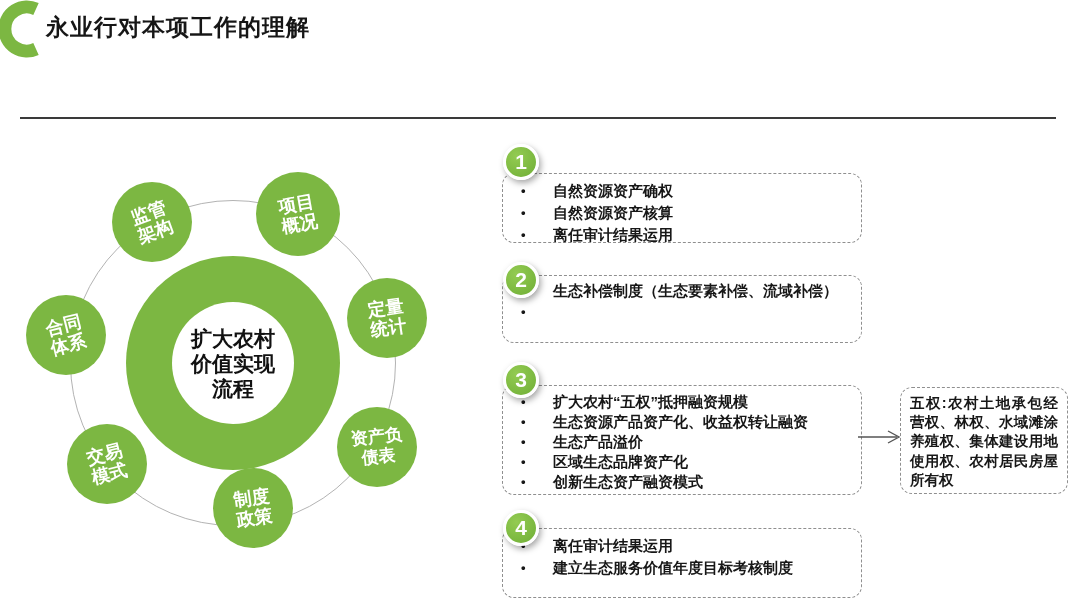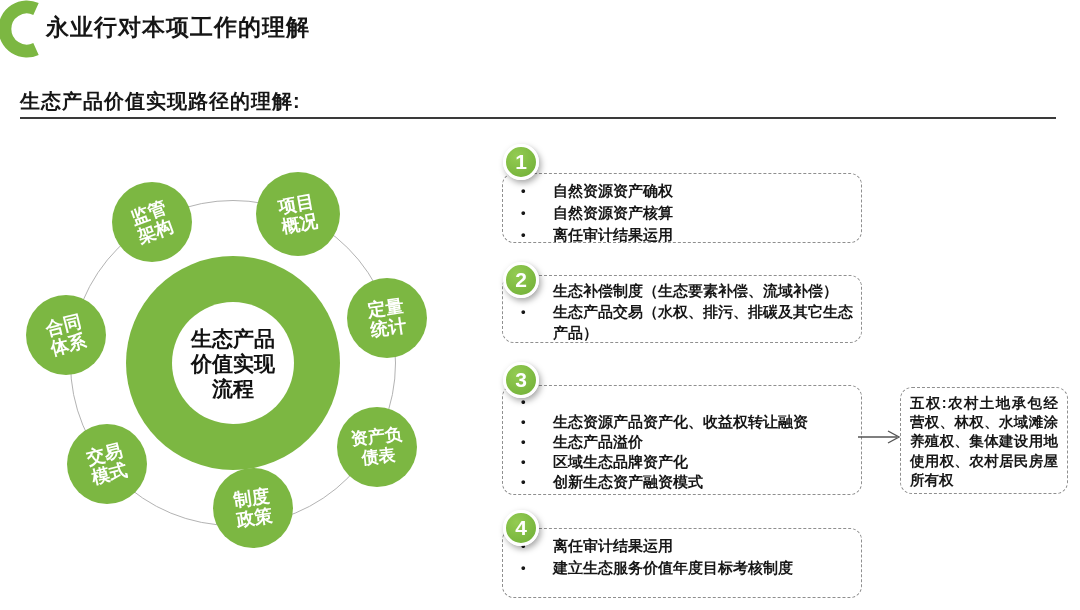--- a/index.html
+++ b/index.html
@@ -68,28 +68,27 @@
 </style>
 </head>
 <body>
 
 <div class="slide">
 
   <svg class="logo-mark" viewBox="0 0 42 62">
     <path d="M 36 9 A 22 22 0 1 0 36 49" fill="none" stroke="#7cb742" stroke-width="13"></path>
   </svg>
   <div class="page-title">永业行对本项工作的理解</div>
-  <div class="section-title">生态产品价值实现路径的理解:</div>
   <div class="title-rule"></div>
 
   <div class="orbit"></div>
 
   <div class="donut">
     <div class="donut-inner">
-      <span>生态产品</span>
+      <span>扩大农村</span>
       <span>价值实现</span>
       <span>流程</span>
     </div>
   </div>
 
   <div class="sat" style="left:112px; top:182px;">
     <div class="rot" style="transform:rotate(-20deg);">
       <span>监管</span>
       <span>架构</span>
     </div>
@@ -161,32 +160,32 @@
     <span>2</span>
   </div>
   <div class="step-box" style="left:502px; top:275px; width:360px; height:68px;">
     <ul style="line-height:21px; padding-top:4px;">
       <li>
           <span class="bullet">•</span>
           <span>生态补偿制度（生态要素补偿、流域补偿）</span>
         </li>
       <li>
           <span class="bullet">•</span>
-          <span>生态产品交易（水权、排污、排碳及其它生态产品）</span>
         </li>
     </ul>
   </div>
 
   <div class="badge" style="left:503px; top:362px;">
     <span>3</span>
   </div>
   <div class="step-box" style="left:502px; top:385px; width:360px; height:110px;">
     <ul style="line-height:20px;">
       <li>
           <span class="bullet">•</span>
+          <span>扩大农村“五权”抵押融资规模</span>
         </li>
       <li>
           <span class="bullet">•</span>
           <span>生态资源产品资产化、收益权转让融资</span>
         </li>
       <li>
           <span class="bullet">•</span>
           <span>生态产品溢价</span>
         </li>
       <li>

